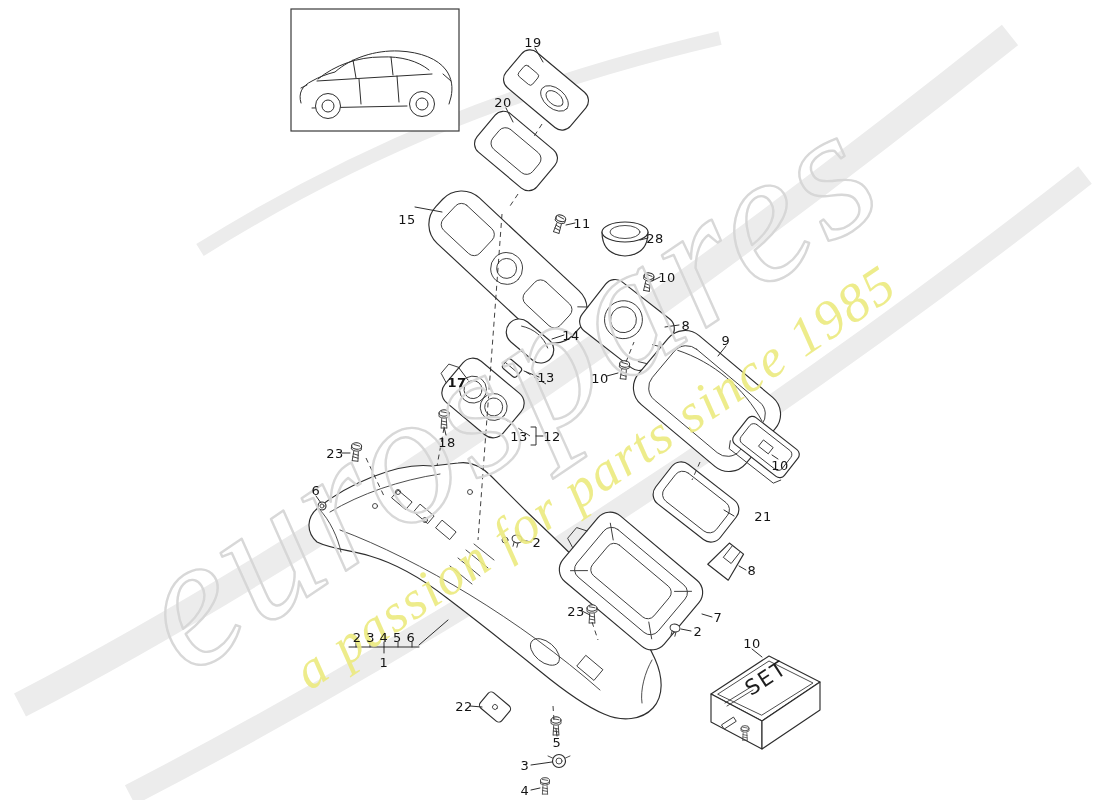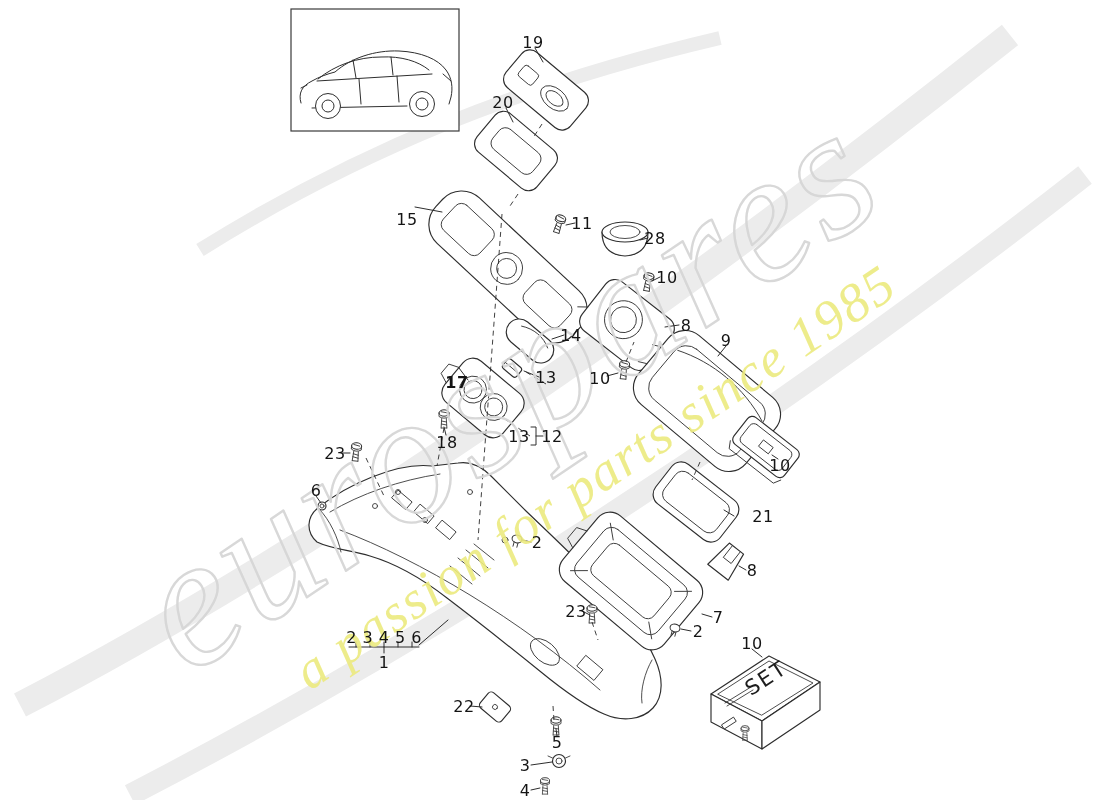--- a/index.html
+++ b/index.html
@@ -8,21 +8,21 @@
     --tagline-color:#ecea7f;
     --line-color:#2e2e2e;
   }
   *{margin:0;padding:0;box-sizing:border-box}
   html,body{width:1100px;height:800px;background:#ffffff;overflow:hidden;
     font-family:"DejaVu Sans",sans-serif}
   .stage{position:relative;width:1100px;height:800px}
   svg.art{position:absolute;left:0;top:0}
   #labels{position:absolute;left:0;top:0;width:1100px;height:800px}
   .part-label{position:absolute;transform:translate(-50%,-50%);
-    font-size:16px;color:#141414;white-space:pre;letter-spacing:.5px;
+    font-size:13px;color:#141414;white-space:pre;letter-spacing:.5px;
     font-family:"DejaVu Sans",sans-serif}
   .ln{stroke:var(--line-color);stroke-width:1;fill:none;stroke-linecap:round}
   .part{stroke:var(--line-color);stroke-width:1.15;fill:#ffffff;
     stroke-linejoin:round;stroke-linecap:round}
   .detail{stroke:#3a3a3a;stroke-width:.9;fill:none;stroke-linecap:round}
   .dash{stroke:#2a2a2a;stroke-width:.9;fill:none;stroke-dasharray:5 4}
   .swoosh{stroke:var(--swoosh-color);fill:none}
   .wm-brand{font-family:"Liberation Serif",serif;font-style:italic;
     font-size:185px;letter-spacing:4px;fill:none;stroke:var(--brand-color);
     stroke-width:2.4px;stroke-linejoin:round;opacity:.95}

